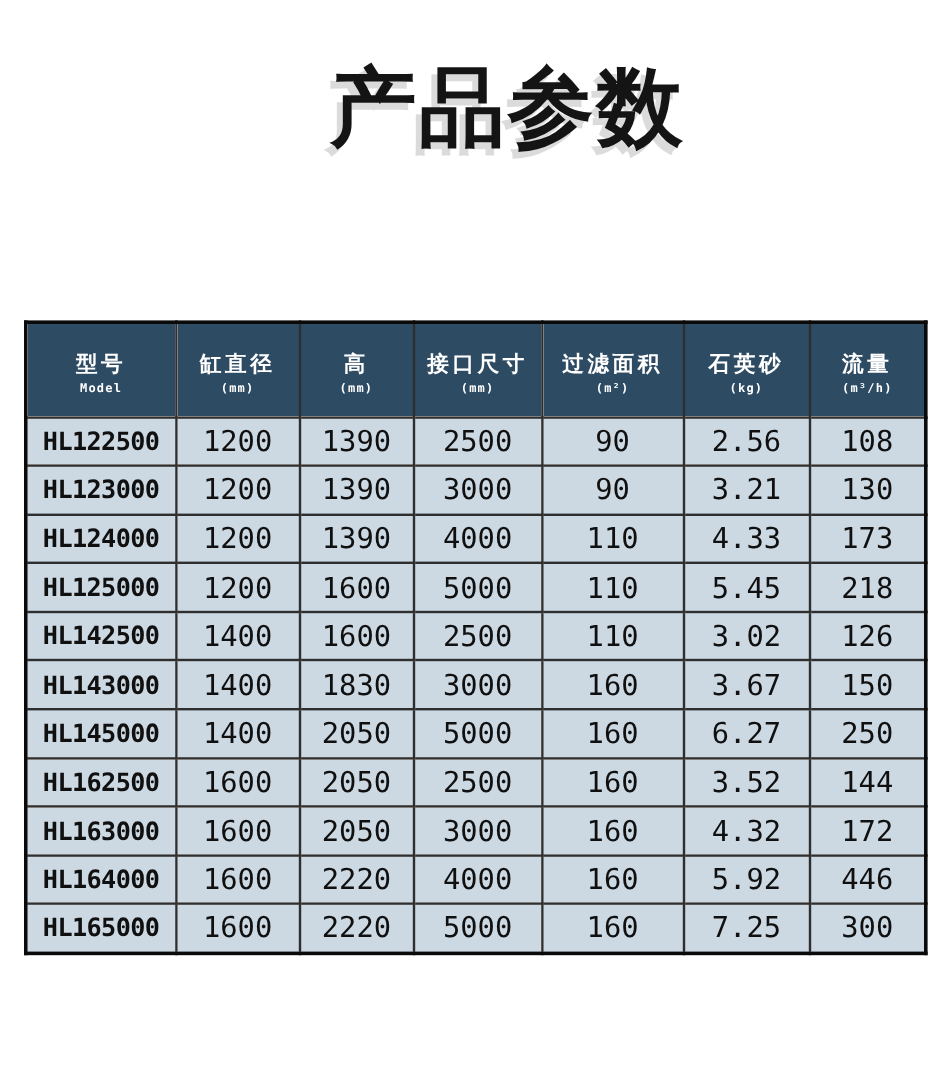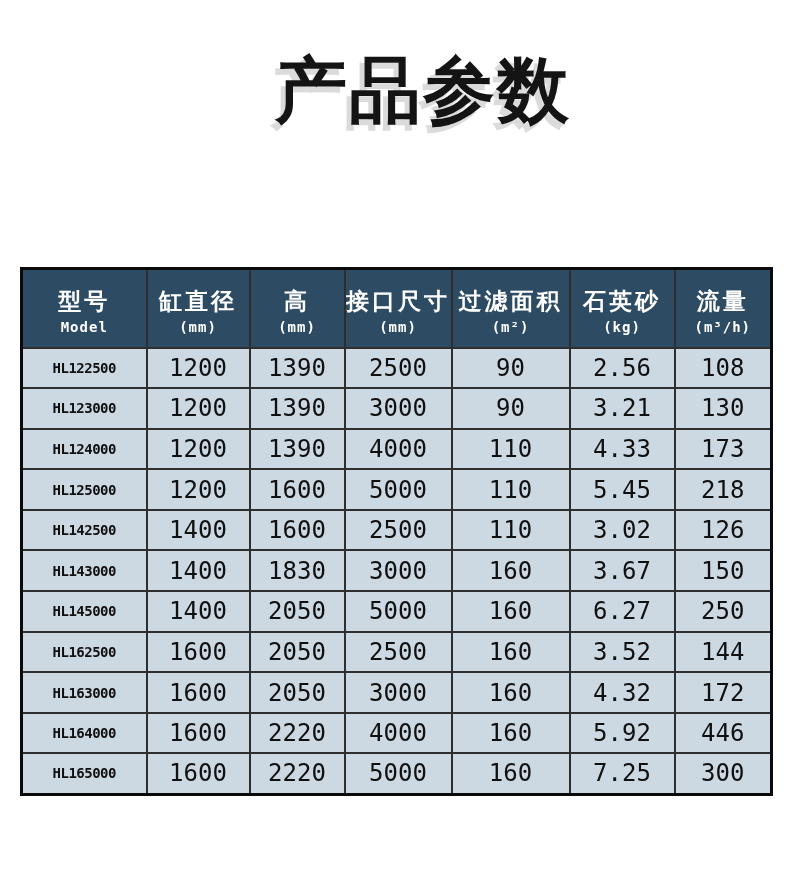--- a/index.html
+++ b/index.html
@@ -65,44 +65,44 @@
     vertical-align: middle;
     padding: 0;
     overflow: hidden;
   }
   .spec-table th {
     background: var(--header-bg);
     color: #ffffff;
     height: 79px;
   }
   .h-main {
-    font-size: 23px;
+    font-size: 18px;
     font-weight: 800;
     letter-spacing: 3px;
     line-height: 1.15;
     padding-top: 6px;
   }
   .h-sub {
     font-family: "DejaVu Sans Mono", monospace;
-    font-size: 14px;
+    font-size: 10px;
     font-weight: 700;
     letter-spacing: 1px;
     margin-top: 5px;
   }
   .spec-table td {
     background: var(--cell-bg);
     color: #101010;
     height: 40.6px;
     font-family: "DejaVu Sans Mono", monospace;
     font-size: 24px;
     font-weight: 500;
   }
   .spec-table td.model {
     font-weight: 700;
-    font-size: 14px;
+    font-size: 21px;
     letter-spacing: -0.5px;
   }
   
   col.c0 { width: 125px; }
   col.c1 { width: 103px; }
   col.c2 { width: 95px; }
   col.c3 { width: 107px; }
   col.c4 { width: 118px; }
   col.c5 { width: 105px; }
   col.c6 { width: 97px; }

